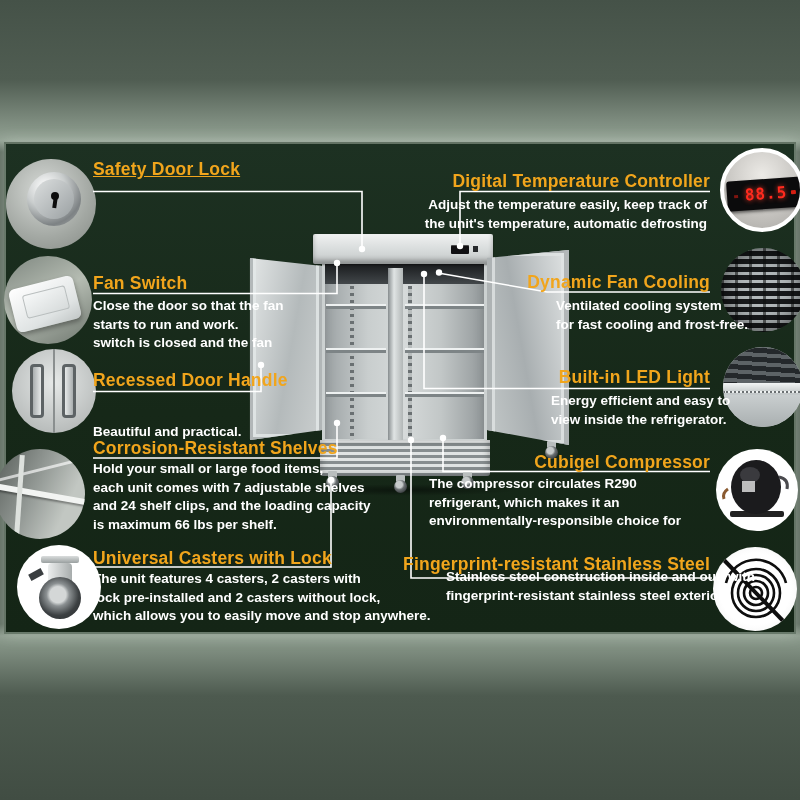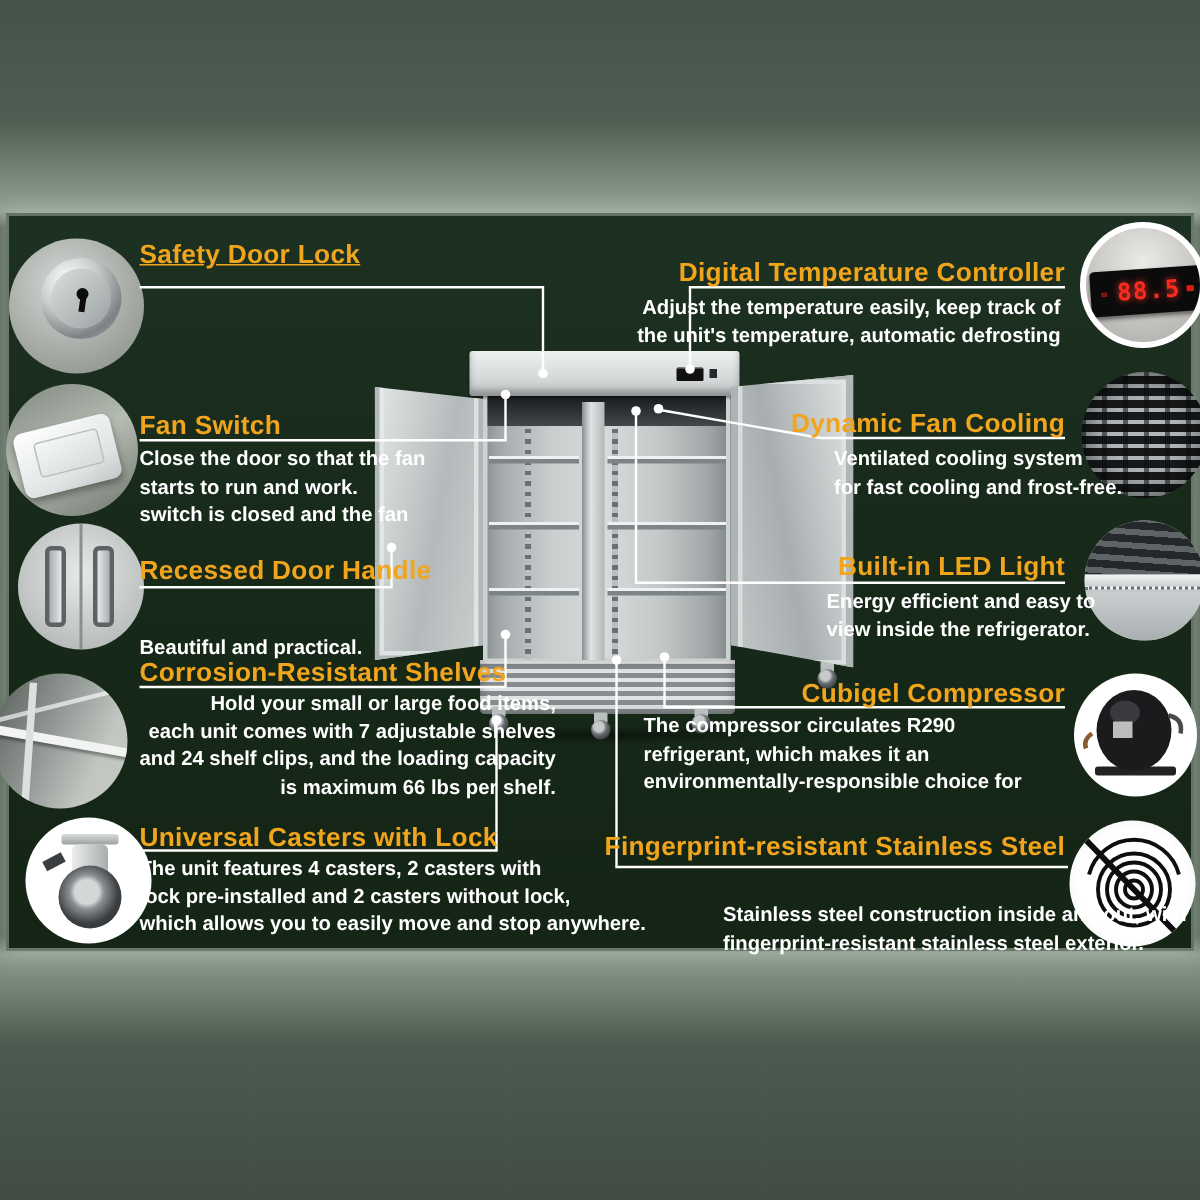--- a/index.html
+++ b/index.html
@@ -235,21 +235,21 @@
     <span class="ln">starts to run and work.</span>
     <span class="ln">switch is closed and the fan</span>
   </div>
 
   <div class="t" style="left:93px;top:370px;">Recessed Door Handle</div>
   <div class="b" style="left:93px;top:393px;margin-top:30px;">
     <span class="ln">Beautiful and practical.</span>
   </div>
 
   <div class="t" style="left:93px;top:438px;">Corrosion-Resistant Shelves</div>
-  <div class="b" style="left:93px;top:460px;text-align:right;">
+  <div class="b" style="left:93px;top:460px;">
     <span class="ln">Hold your small or large food items,</span>
     <span class="ln">each unit comes with 7 adjustable shelves</span>
     <span class="ln">and 24 shelf clips, and the loading capacity</span>
     <span class="ln">is maximum 66 lbs per shelf.</span>
   </div>
 
   <div class="t" style="left:93px;top:548px;">Universal Casters with Lock</div>
   <div class="b" style="left:93px;top:570px;">
     <span class="ln">The unit features 4 casters, 2 casters with</span>
     <span class="ln">lock pre-installed and 2 casters without lock,</span>
@@ -275,18 +275,18 @@
   </div>
 
   <div class="t r" style="right:90px;top:452px;">Cubigel Compressor</div>
   <div class="b" style="left:429px;top:475px;">
     <span class="ln">The compressor circulates R290</span>
     <span class="ln">refrigerant, which makes it an</span>
     <span class="ln">environmentally-responsible choice for</span>
   </div>
 
   <div class="t r" style="right:90px;top:554px;">Fingerprint-resistant Stainless Steel</div>
-  <div class="b" style="left:446px;top:601px;margin-left:36px;">
+  <div class="b" style="left:446px;top:568px;">
     <span class="ln">Stainless steel construction inside and out, with</span>
     <span class="ln">fingerprint-resistant stainless steel exterior.</span>
   </div>
 
 </div>
 
 </body></html>

